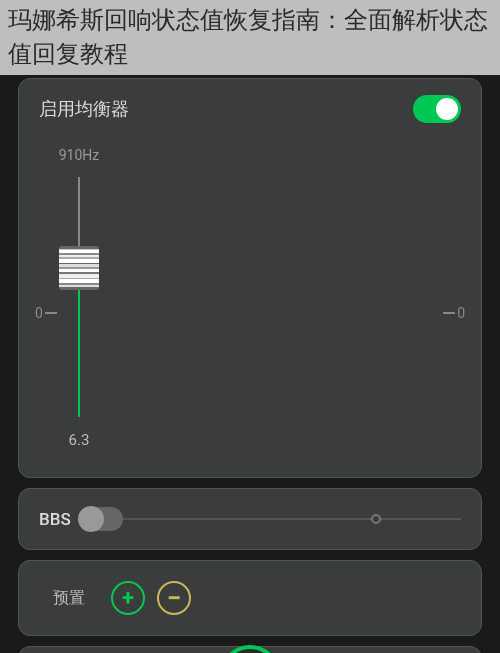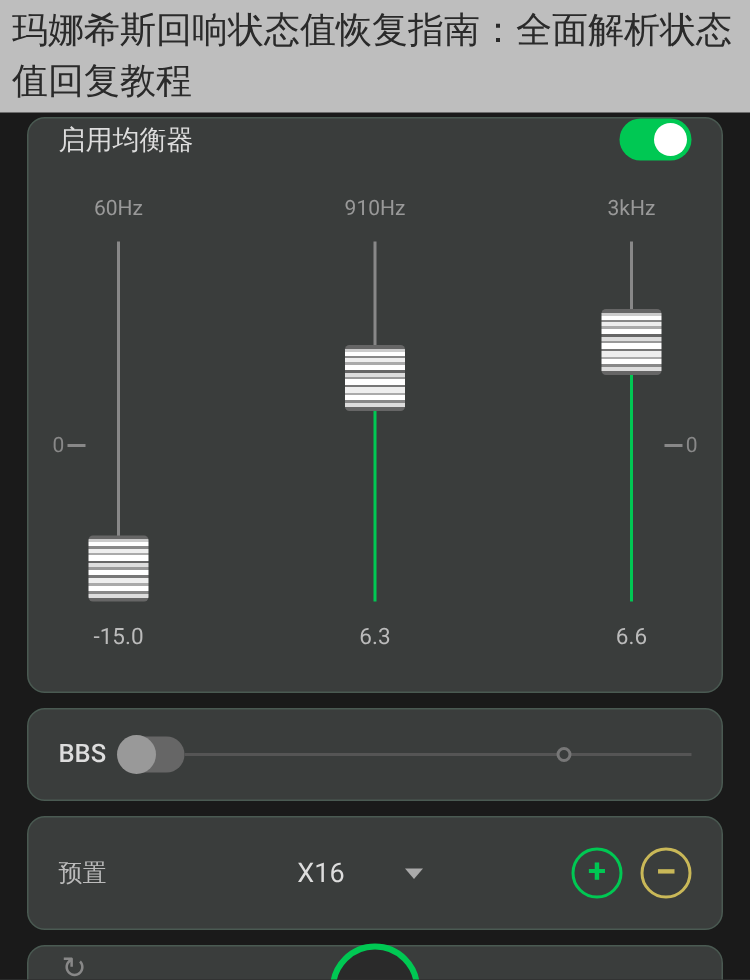--- a/index.html
+++ b/index.html
@@ -22,21 +22,21 @@
       line-height: 1.4;
       padding: 4px 8px;
       z-index: 100;
       font-weight: 400;
     }
     .card {
       background: #3a3d3c;
       border: 1px solid #4a5a52;
       border-radius: 12px;
       margin: 10px 18px;
-      padding: 0 20px;
+      padding: 16px 20px;
     }
     .eq-card {
       margin-top: 78px;
       padding-bottom: 28px;
     }
     .eq-header {
       display: flex;
       justify-content: space-between;
       align-items: center;
       margin-bottom: 24px;
@@ -200,20 +200,21 @@
       right: 80px;
       top: 50%;
       transform: translateY(-50%);
       background: #3a3d3c;
     }
     .preset-card {
       display: flex;
       align-items: center;
       gap: 12px;
       padding: 20px 20px;
+      text-align: center;
     }
     .preset-label {
       color: #bbb;
       font-size: 16px;
       width: 60px;
     }
     .preset-select {
       flex: 1;
       display: flex;
       align-items: center;
@@ -293,69 +294,48 @@
       <div style="display:flex;align-items:center;">
         <span class="midline-label">0</span>
         <span class="midline-tick"></span>
       </div>
       <div style="display:flex;align-items:center;">
         <span class="midline-tick"></span>
         <span class="midline-label">0</span>
       </div>
     </div>
 
-    <div class="band">
-      <div class="band-freq">60Hz</div>
-      <div class="slider-track">
-        <div class="track-upper" style="height:218px;"></div>
-        <div class="slider-thumb" style="top:196px;"></div>
-      </div>
-      <div class="band-value">-15.0</div>
-    </div>
 
 
     <div class="band">
       <div class="band-freq">910Hz</div>
       <div class="slider-track">
         <div class="track-upper" style="height:91px;"></div>
         <div class="track-lower" style="height:127px;top:113px;"></div>
         <div class="slider-thumb" style="top:69px;"></div>
       </div>
       <div class="band-value">6.3</div>
     </div>
 
-    <div class="band">
-      <div class="band-freq">3kHz</div>
-      <div class="slider-track">
-        <div class="track-upper" style="height:67px;"></div>
-        <div class="track-lower" style="height:151px;top:89px;"></div>
-        <div class="slider-thumb" style="top:45px;"></div>
-      </div>
-      <div class="band-value">6.6</div>
-    </div>
 
   </div>
 </div>
 
 <div class="card bbs-card">
   <div class="bbs-label">BBS</div>
   <div class="bbs-toggle">
     <div class="bbs-toggle-knob"></div>
   </div>
   <div class="bbs-slider">
     <div class="bbs-slider-dot"></div>
   </div>
 </div>
 
 <div class="card preset-card">
   <div class="preset-label">预置</div>
-  <div class="preset-select">
-    <span>X16</span>
-    <span class="chevron"></span>
-  </div>
   <div class="circle-btn">
     <span>+</span>
   </div>
   <div class="circle-btn minus">
     <span>−</span>
   </div>
 </div>
 
 <div class="bottom-strip">
   <div class="bottom-refresh">↻</div>

